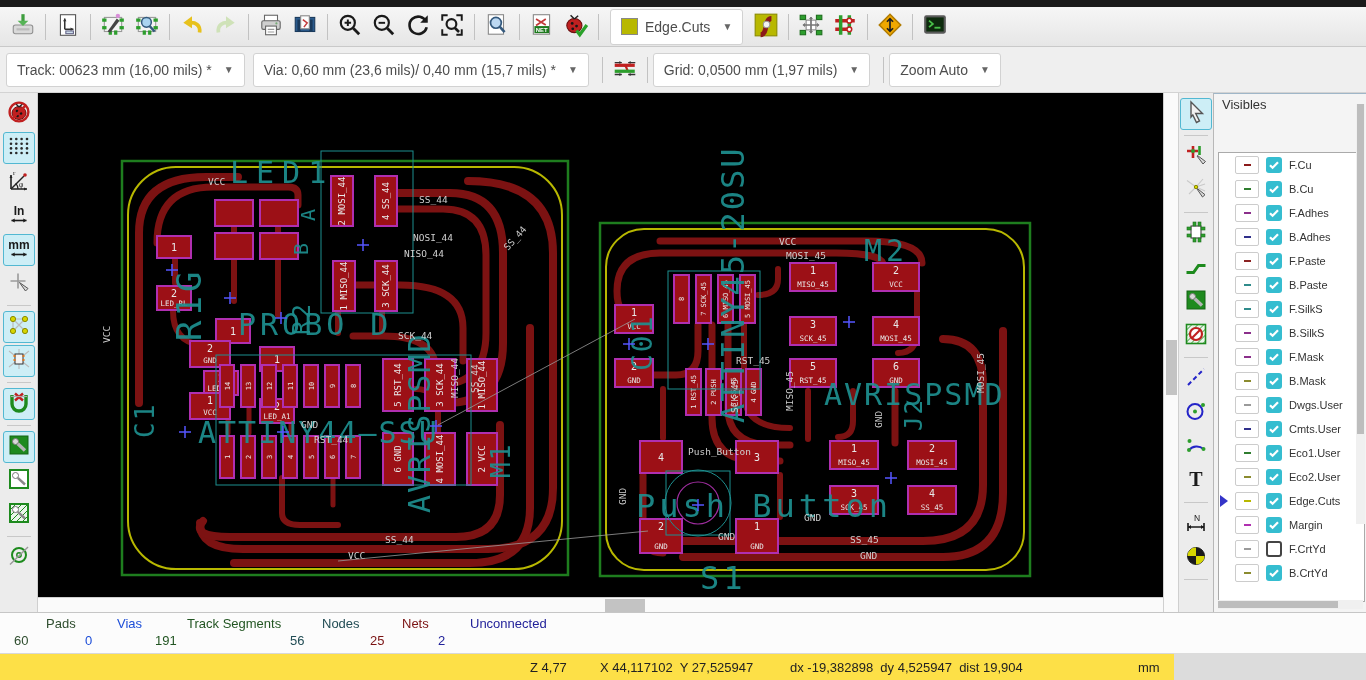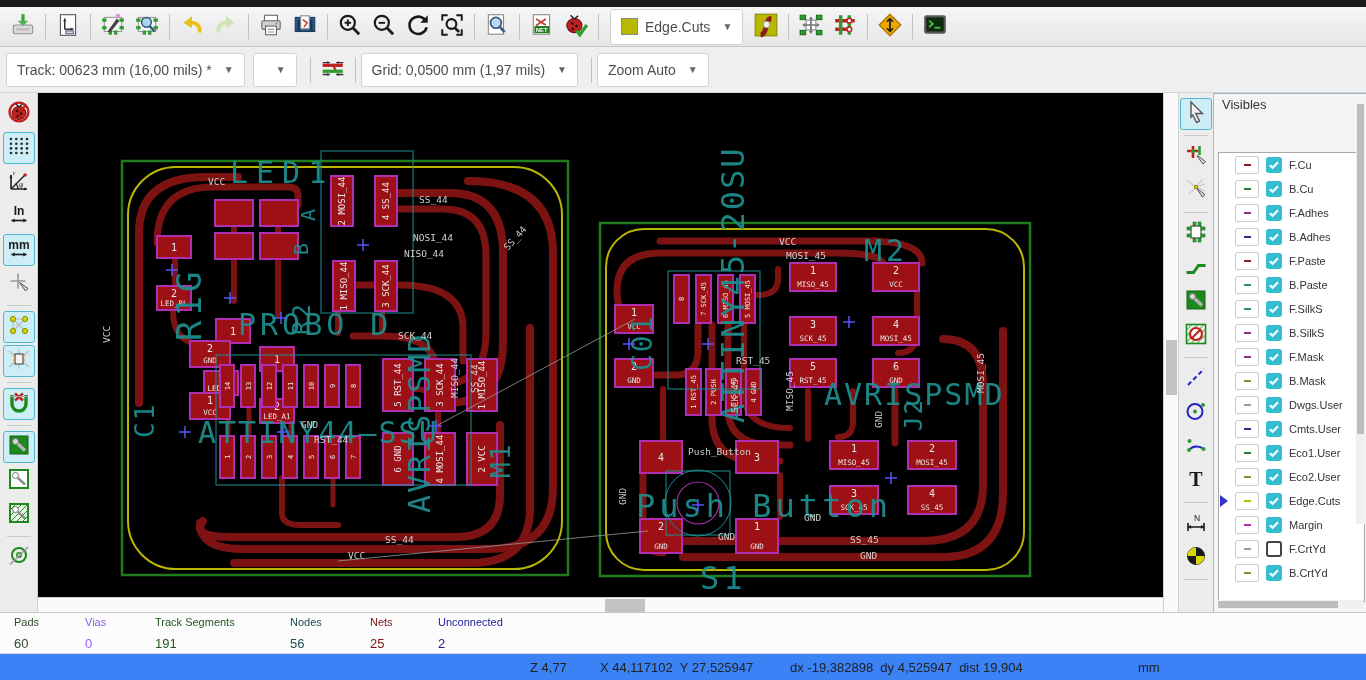--- a/index.html
+++ b/index.html
@@ -45,23 +45,23 @@
   .lrow .cb svg{width:12px;height:12px;}
   .lrow .cb.off{background:#fff;border:2px solid #444;width:12px;height:12px;}
   .lrow .lname{font-size:11px;color:#333;margin-left:7px;white-space:nowrap;}
   #panel-vscroll{position:absolute;right:1px;top:10px;width:9px;height:420px;background:#f0f0f0;}
   #panel-vscroll .thumb{position:absolute;left:1px;top:0;width:7px;height:330px;background:#bdbdbd;}
   #panel-hscroll{position:absolute;left:4px;top:506px;width:145px;height:9px;background:#f0f0f0;}
   #panel-hscroll .thumb{position:absolute;left:0;top:1px;width:120px;height:7px;background:#bdbdbd;}
   
   #status1{position:absolute;left:0;top:612px;width:1366px;height:41px;background:#fcfcfc;border-top:1px solid #c6c6c6;box-sizing:border-box;}
   .sfield{position:absolute;top:3px;}
-  .sfield .lab{display:block;font-size:11px;}
-  .sfield .val{display:block;font-size:13px;margin-top:8px;}
-  #status2{position:absolute;left:0;top:653px;width:1366px;height:27px;background:#3b82f6;border-top:1px solid #d8d8d8;box-sizing:border-box;font-size:13px;color:#222;}
+  .sfield .lab{display:block;font-size:13px;margin-left:32px;}
+  .sfield .val{display:block;font-size:13px;margin-top:2px;}
+  #status2{position:absolute;left:0;top:653px;width:1174px;height:27px;background:#fde047;border-top:1px solid #d8d8d8;box-sizing:border-box;font-size:13px;color:#222;}
   #status2 span{position:absolute;top:6px;white-space:pre;}
 </style>
 </head>
 <body>
 
 <div id="titlebar"></div>
 
 <div id="toolbar1">
     <div class="tbtn">
       <span><svg viewBox="0 0 24 24">
@@ -250,20 +250,21 @@
         </svg></span>
     </div>
   </div>
 
 <div id="toolbar2">
   <div class="dd">
     <span>Track: 00623 mm (16,00 mils) *</span>
     <span class="caret">▼</span>
   </div>
   <div class="dd">
+    <span>Via: 0,60 mm (23,6 mils)/ 0,40 mm (15,7 mils) *</span>
     <span class="caret">▼</span>
   </div>
   <div class="tsep"></div>
   <div class="tbtn" id="autowidth-btn">
       <span><svg viewBox="0 0 24 24">
           <path d="M2.5 7h6.5M15 7h6.5" stroke="#333" stroke-width="1.3"></path>
           <path d="M9 7L6.8 5.6v2.8zM15 7l2.2-1.4v2.8z" fill="#333"></path>
           <path d="M2.5 9.5H21" stroke="#c02020" stroke-width="3"></path>
           <path d="M11 9.5c3.5 0 1.5 5.5 5 5.5" stroke="#c02020" stroke-width="2" fill="none"></path>
           <path d="M2.5 15h18.5" stroke="#2d9e2d" stroke-width="3"></path>
@@ -973,21 +974,21 @@
   <div id="panel-hscroll">
       <div class="thumb"></div>
     </div>
 </div>
 
 <div id="status1">
     <div class="sfield" style="left: 14px; color: rgb(46, 77, 46);">
       <span class="lab">Pads</span>
       <span class="val">60</span>
     </div>
-    <div class="sfield" style="left: 85px; color: #8b5cf6;">
+    <div class="sfield" style="left: 85px; color: #1d4ed8;">
       <span class="lab">Vias</span>
       <span class="val">0</span>
     </div>
     <div class="sfield" style="left: 155px; color: rgb(34, 85, 34);">
       <span class="lab">Track Segments</span>
       <span class="val">191</span>
     </div>
     <div class="sfield" style="left: 290px; color: rgb(34, 77, 85);">
       <span class="lab">Nodes</span>
       <span class="val">56</span>

